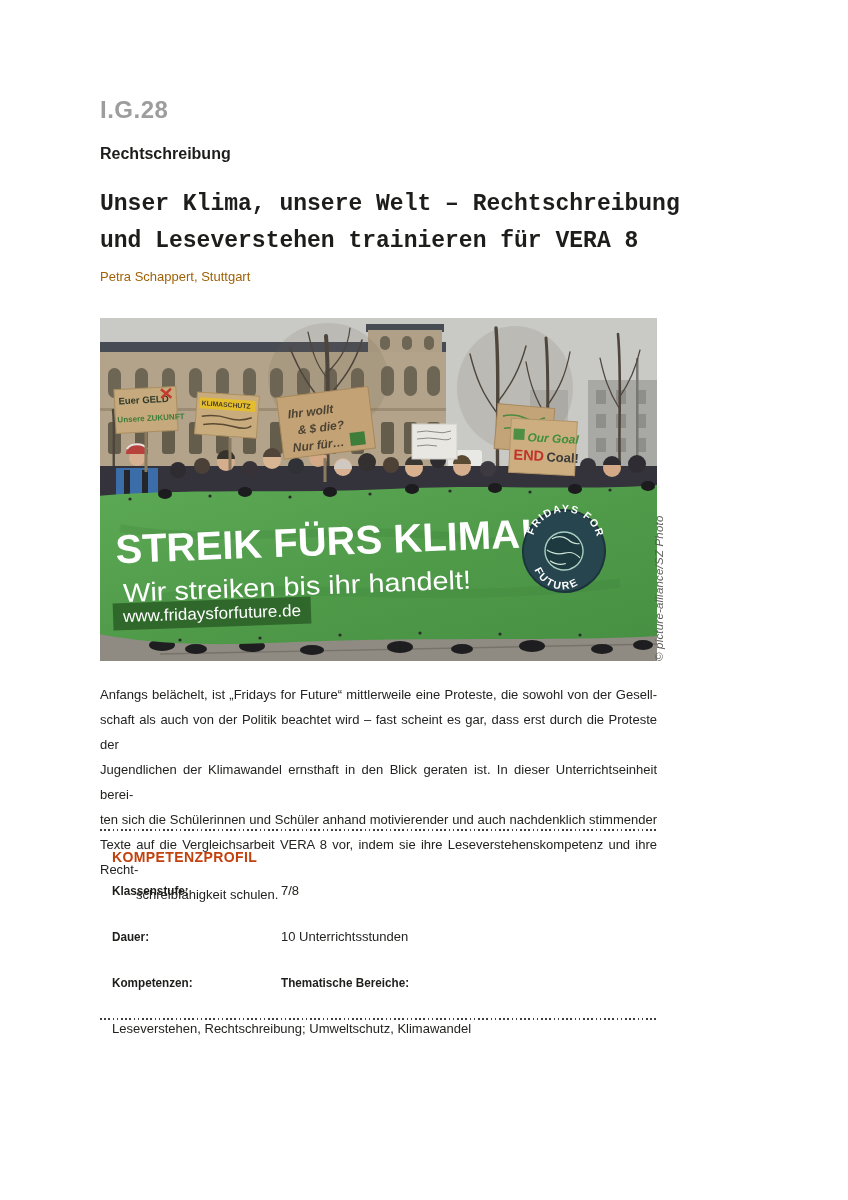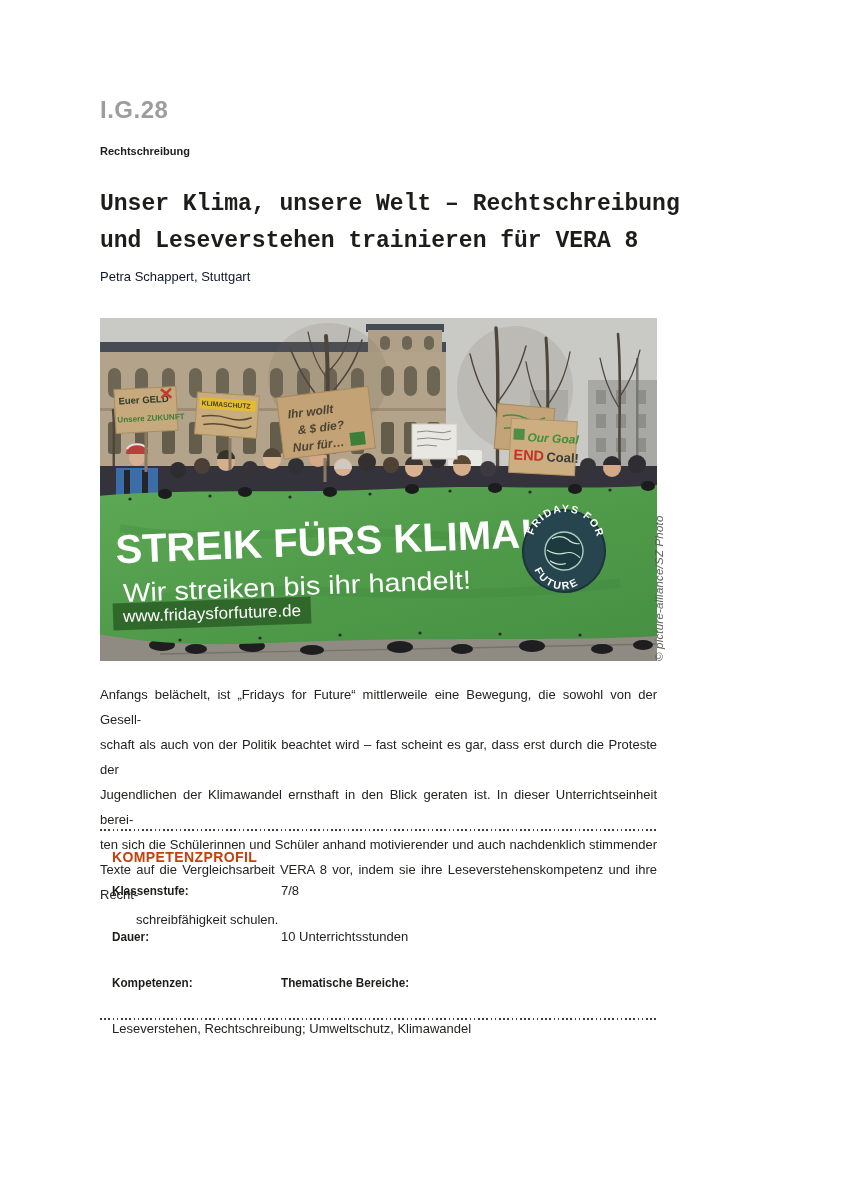--- a/index.html
+++ b/index.html
@@ -1,24 +1,24 @@
 <!DOCTYPE html>
 <html lang="de"><head>
 <meta charset="utf-8">
 <style>
   html,body{margin:0;padding:0;background:#ffffff;}
   .page{
     position:relative;width:848px;height:1200px;margin:0 auto;background:#ffffff;
     font-family:"Liberation Sans",sans-serif;color:#1f1f1e;overflow:hidden;padding-left:28px;
   }
   .kicker{position:absolute;left:100px;top:96px;font-size:24px;font-weight:bold;color:#9d9d9d;letter-spacing:.5px;}
-  .subject{position:absolute;left:100px;top:145px;font-size:11px;font-weight:bold;color:#1d1d1b;}
+  .subject{position:absolute;left:100px;top:145px;font-size:16px;font-weight:bold;color:#1d1d1b;}
   .title{position:absolute;left:100px;top:186px;width:557px;font-size:23px;font-weight:bold;line-height:37px;color:#1d1d1b;}
   .title div{white-space:nowrap;font-family:Liberation Mono, monospace;}
-  .author{position:absolute;left:100px;top:269px;font-size:13px;color:#0f172a;}
+  .author{position:absolute;left:100px;top:269px;font-size:13px;color:#a16207;}
   .figure{position:absolute;left:100px;top:318px;width:557px;height:343px;}
   .figure svg{display:block;width:557px;height:343px;}
   .credit{position:absolute;left:663px;top:318px;width:20px;height:343px;}
   .credit span{
     position:absolute;left:2px;bottom:0;transform-origin:0 100%;transform:rotate(-90deg);
     white-space:nowrap;font-size:11.5px;font-style:italic;color:#5c5c5a;letter-spacing:.2px;
   }
   .intro{position:absolute;left:100px;top:682px;width:557px;font-size:13px;line-height:25px;color:#232321;}
   .jline{text-align:justify;text-align-last:justify;white-space:normal;}
   .jline.last{text-align-last:left;margin-left:36px;}
@@ -284,21 +284,21 @@
         </g>
       </g>
     </svg>
   </div>
 
   <div class="credit">
     <span>© picture-alliance/SZ Photo</span>
   </div>
 
   <div class="intro">
-    <div class="jline">Anfangs belächelt, ist „Fridays for Future“ mittlerweile eine Bewegung, die sowohl von der Gesell-</div>
+    <div class="jline">Anfangs belächelt, ist „Fridays for Future“ mittlerweile eine Proteste, die sowohl von der Gesell-</div>
     <div class="jline">schaft als auch von der Politik beachtet wird – fast scheint es gar, dass erst durch die Proteste der</div>
     <div class="jline">Jugendlichen der Klimawandel ernsthaft in den Blick geraten ist. In dieser Unterrichtseinheit berei-</div>
     <div class="jline">ten sich die Schülerinnen und Schüler anhand motivierender und auch nachdenklich stimmender</div>
     <div class="jline">Texte auf die Vergleichsarbeit VERA 8 vor, indem sie ihre Leseverstehenskompetenz und ihre Recht-</div>
     <div class="jline last">schreibfähigkeit schulen.</div>
   </div>
 
   <div class="dotted rule-top"></div>
 
   <div class="profile-heading">KOMPETENZPROFIL</div>

